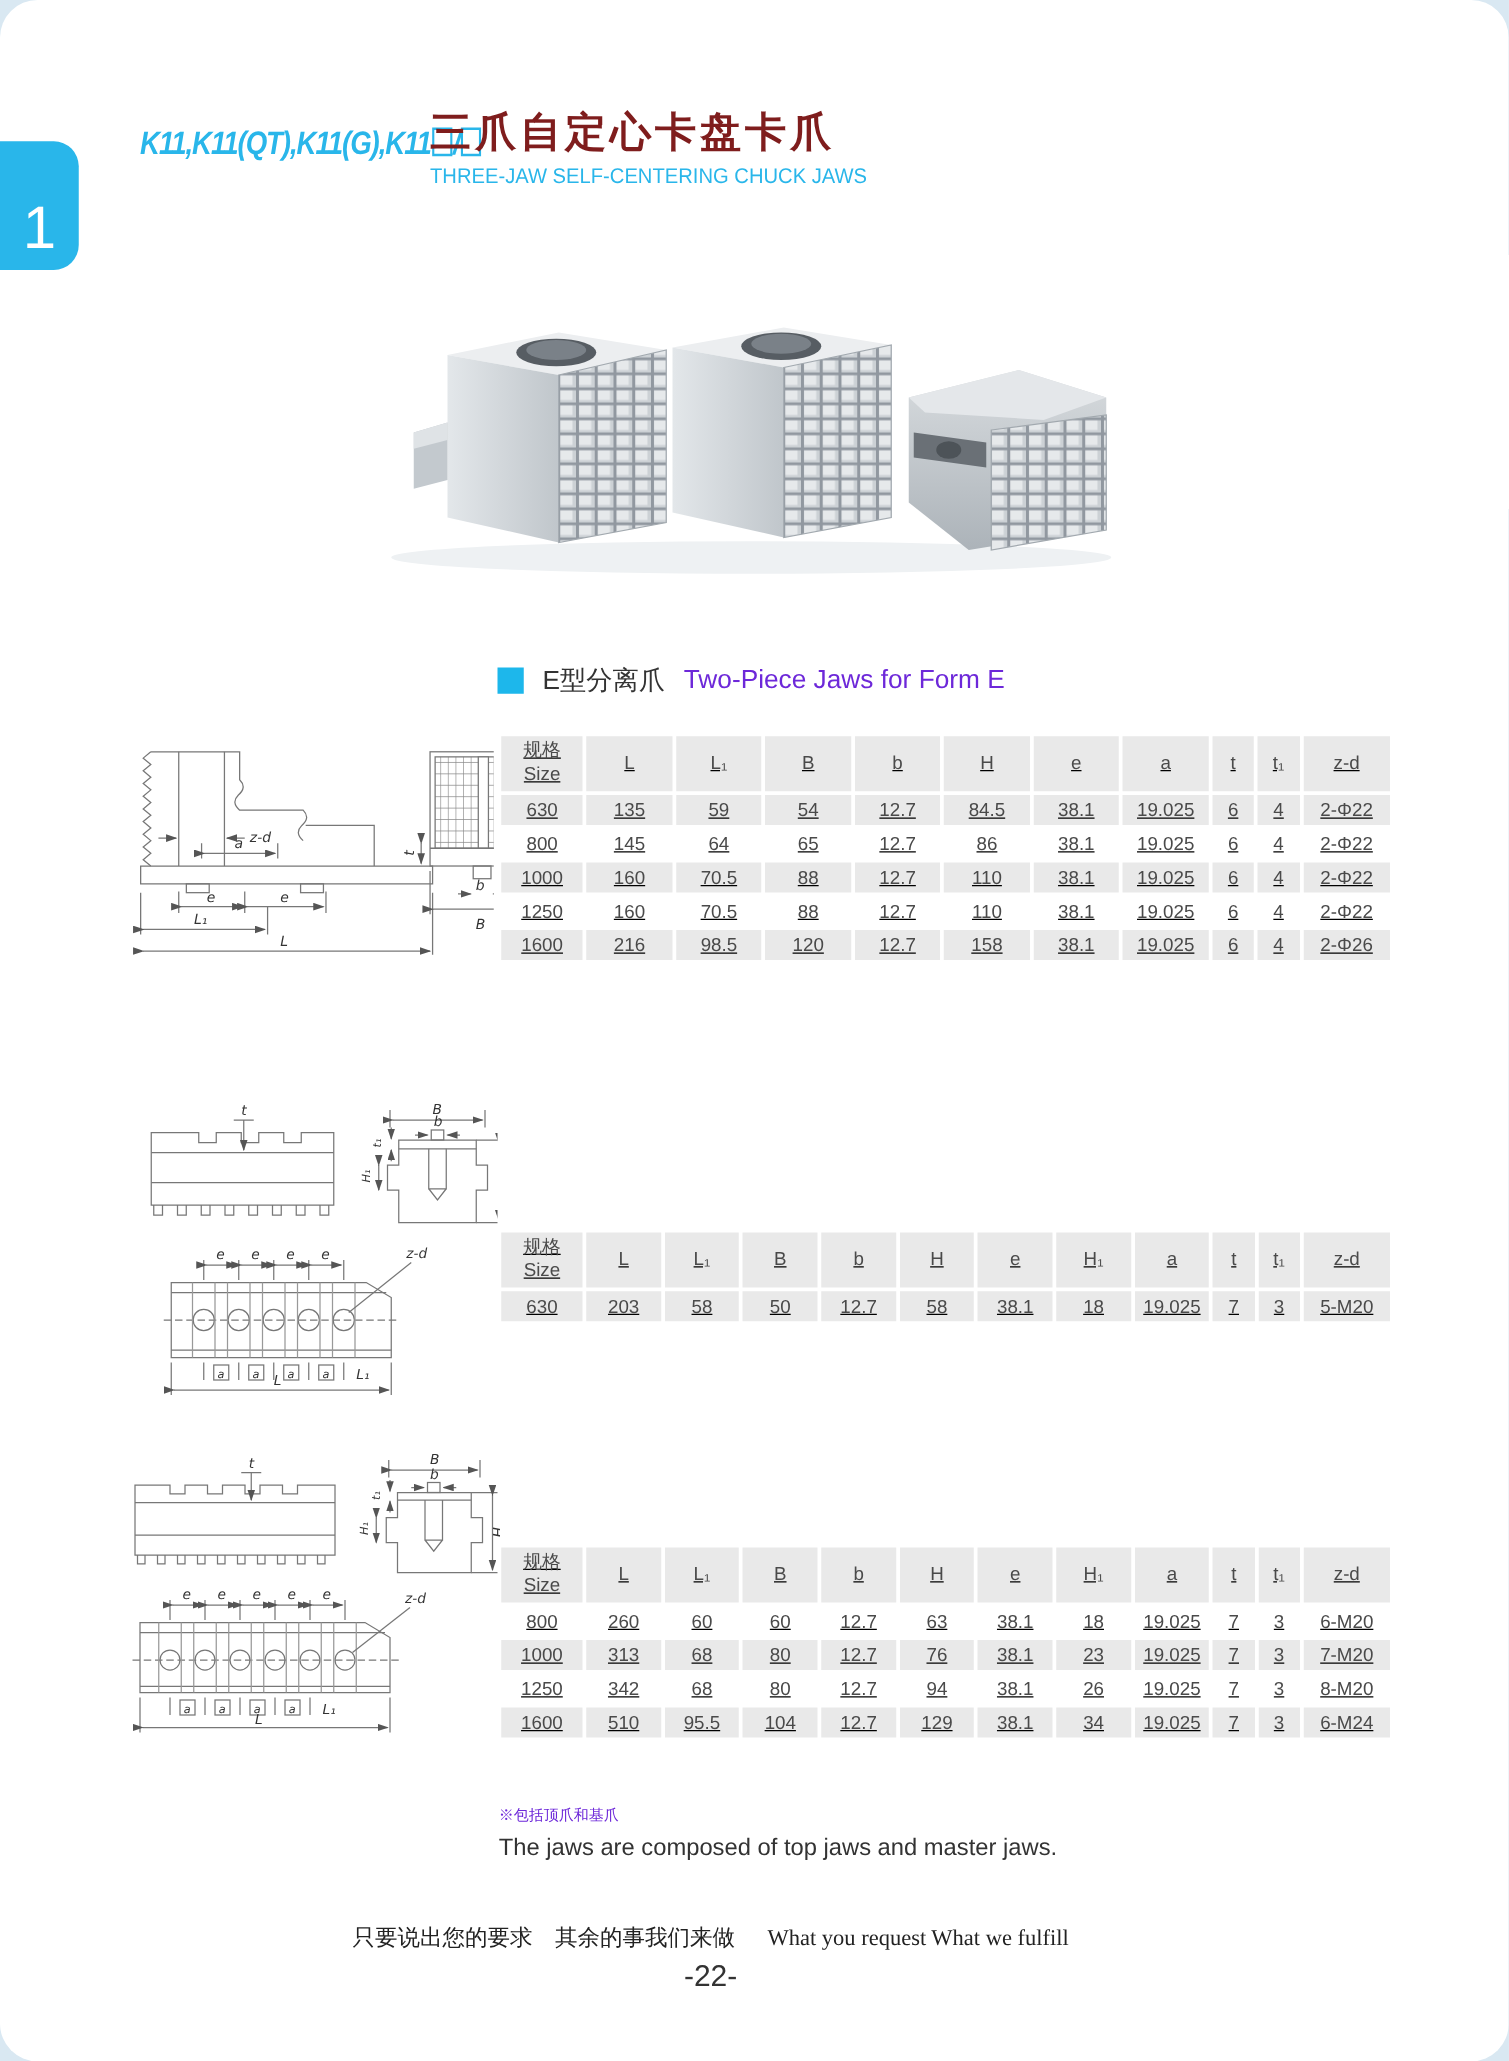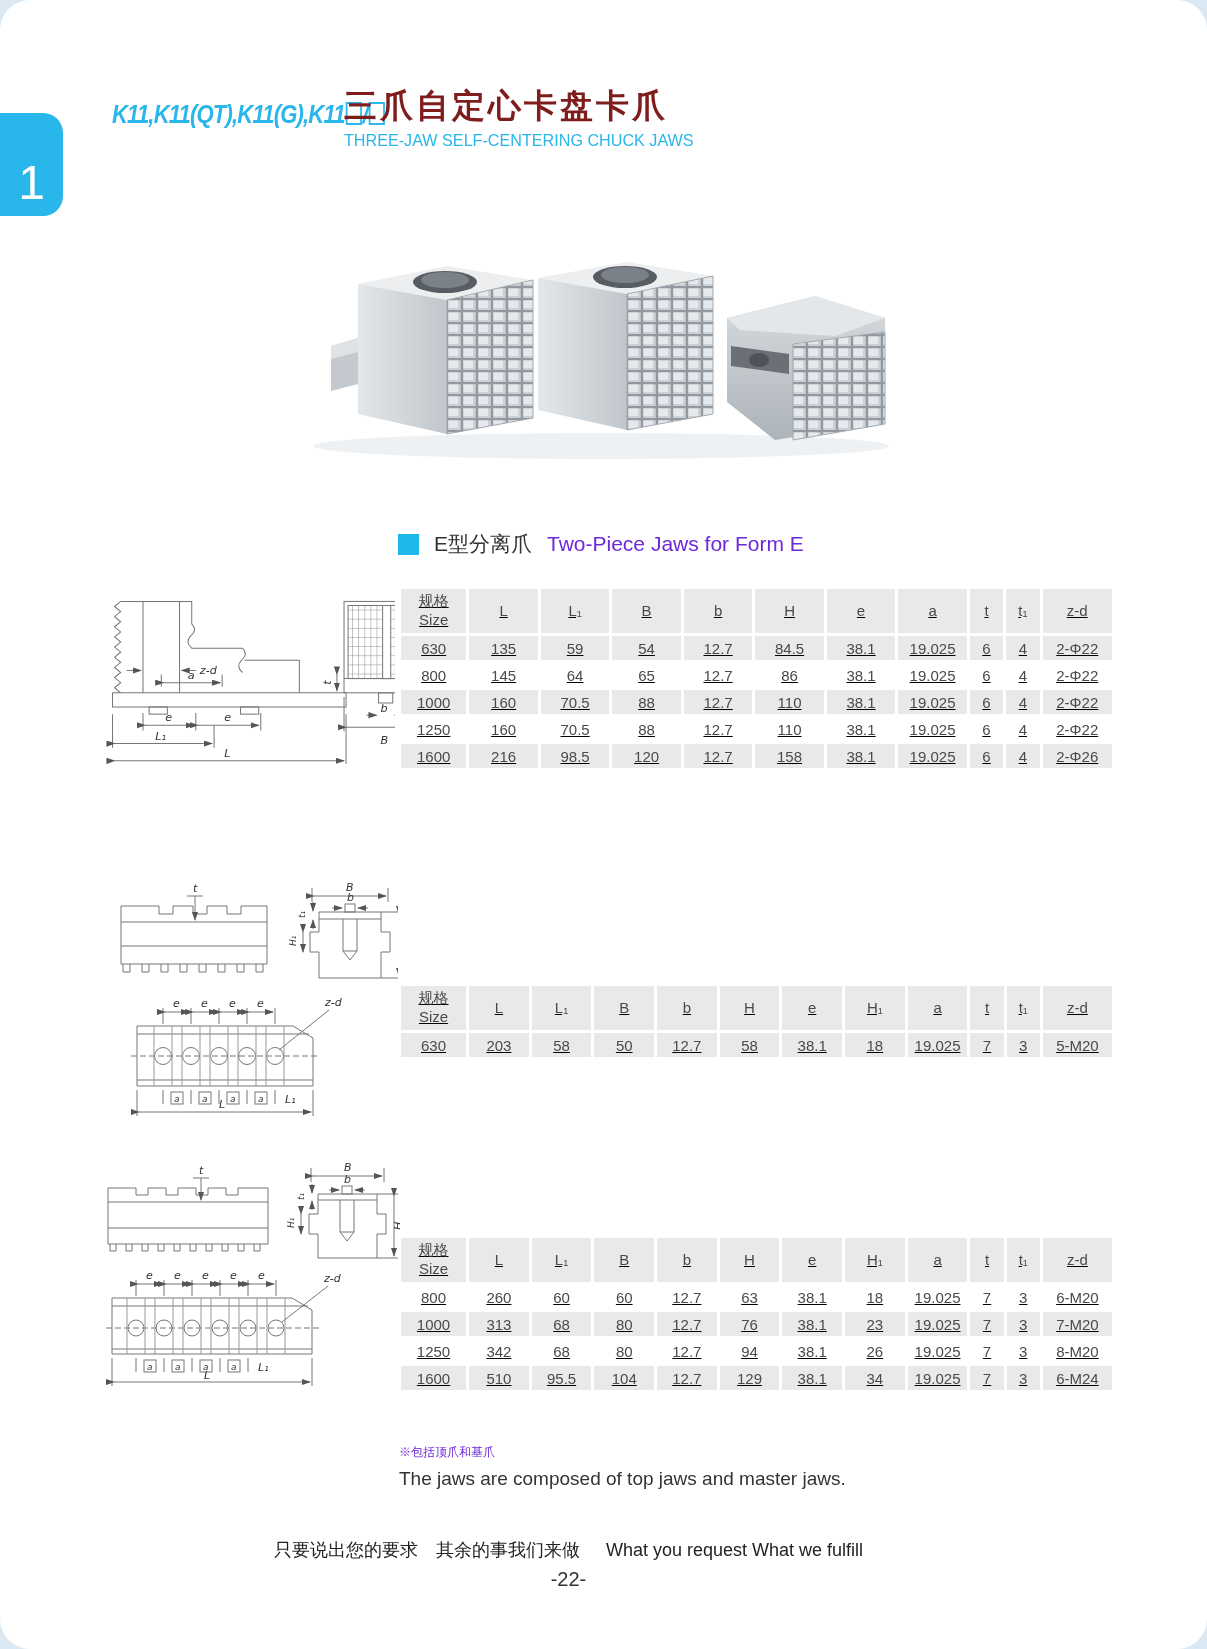--- a/index.html
+++ b/index.html
@@ -37,23 +37,23 @@
   .d3{left:96px;top:1146px;width:304px;height:244px;}
   .drawing svg{width:100%;height:100%;}
   .drawing text{font-family:"DejaVu Sans",sans-serif;font-size:11px;fill:#333;font-style:italic;}
   .drawing text.sm{font-size:9px;}
   
   .notes{position:absolute;left:399px;top:1444px;}
   .notes .zh{font-size:12px;color:#6d28d9;margin-bottom:7px;}
   .notes .en{font-size:19px;color:#333;text-align:center;}
   
   .slogan{position:absolute;left:0;right:70px;top:1538px;text-align:center;font-size:18px;color:#222;}
-  .slogan .en{margin-left:26px;}
+  .slogan .en{margin-left:26px;font-family:Liberation Serif, serif;}
   .slogan .zh2{margin-left:18px;}
-  .pageno{position:absolute;left:0;right:70px;top:1568px;text-align:center;font-size:20px;color:#333;}
+  .pageno{position:absolute;left:0;right:70px;top:1568px;text-align:center;font-size:24px;color:#333;}
 </style>
 </head>
 <body>
 
 <div class="page">
 
   <div class="chapter-tab">
     <span>1</span>
   </div>
 

